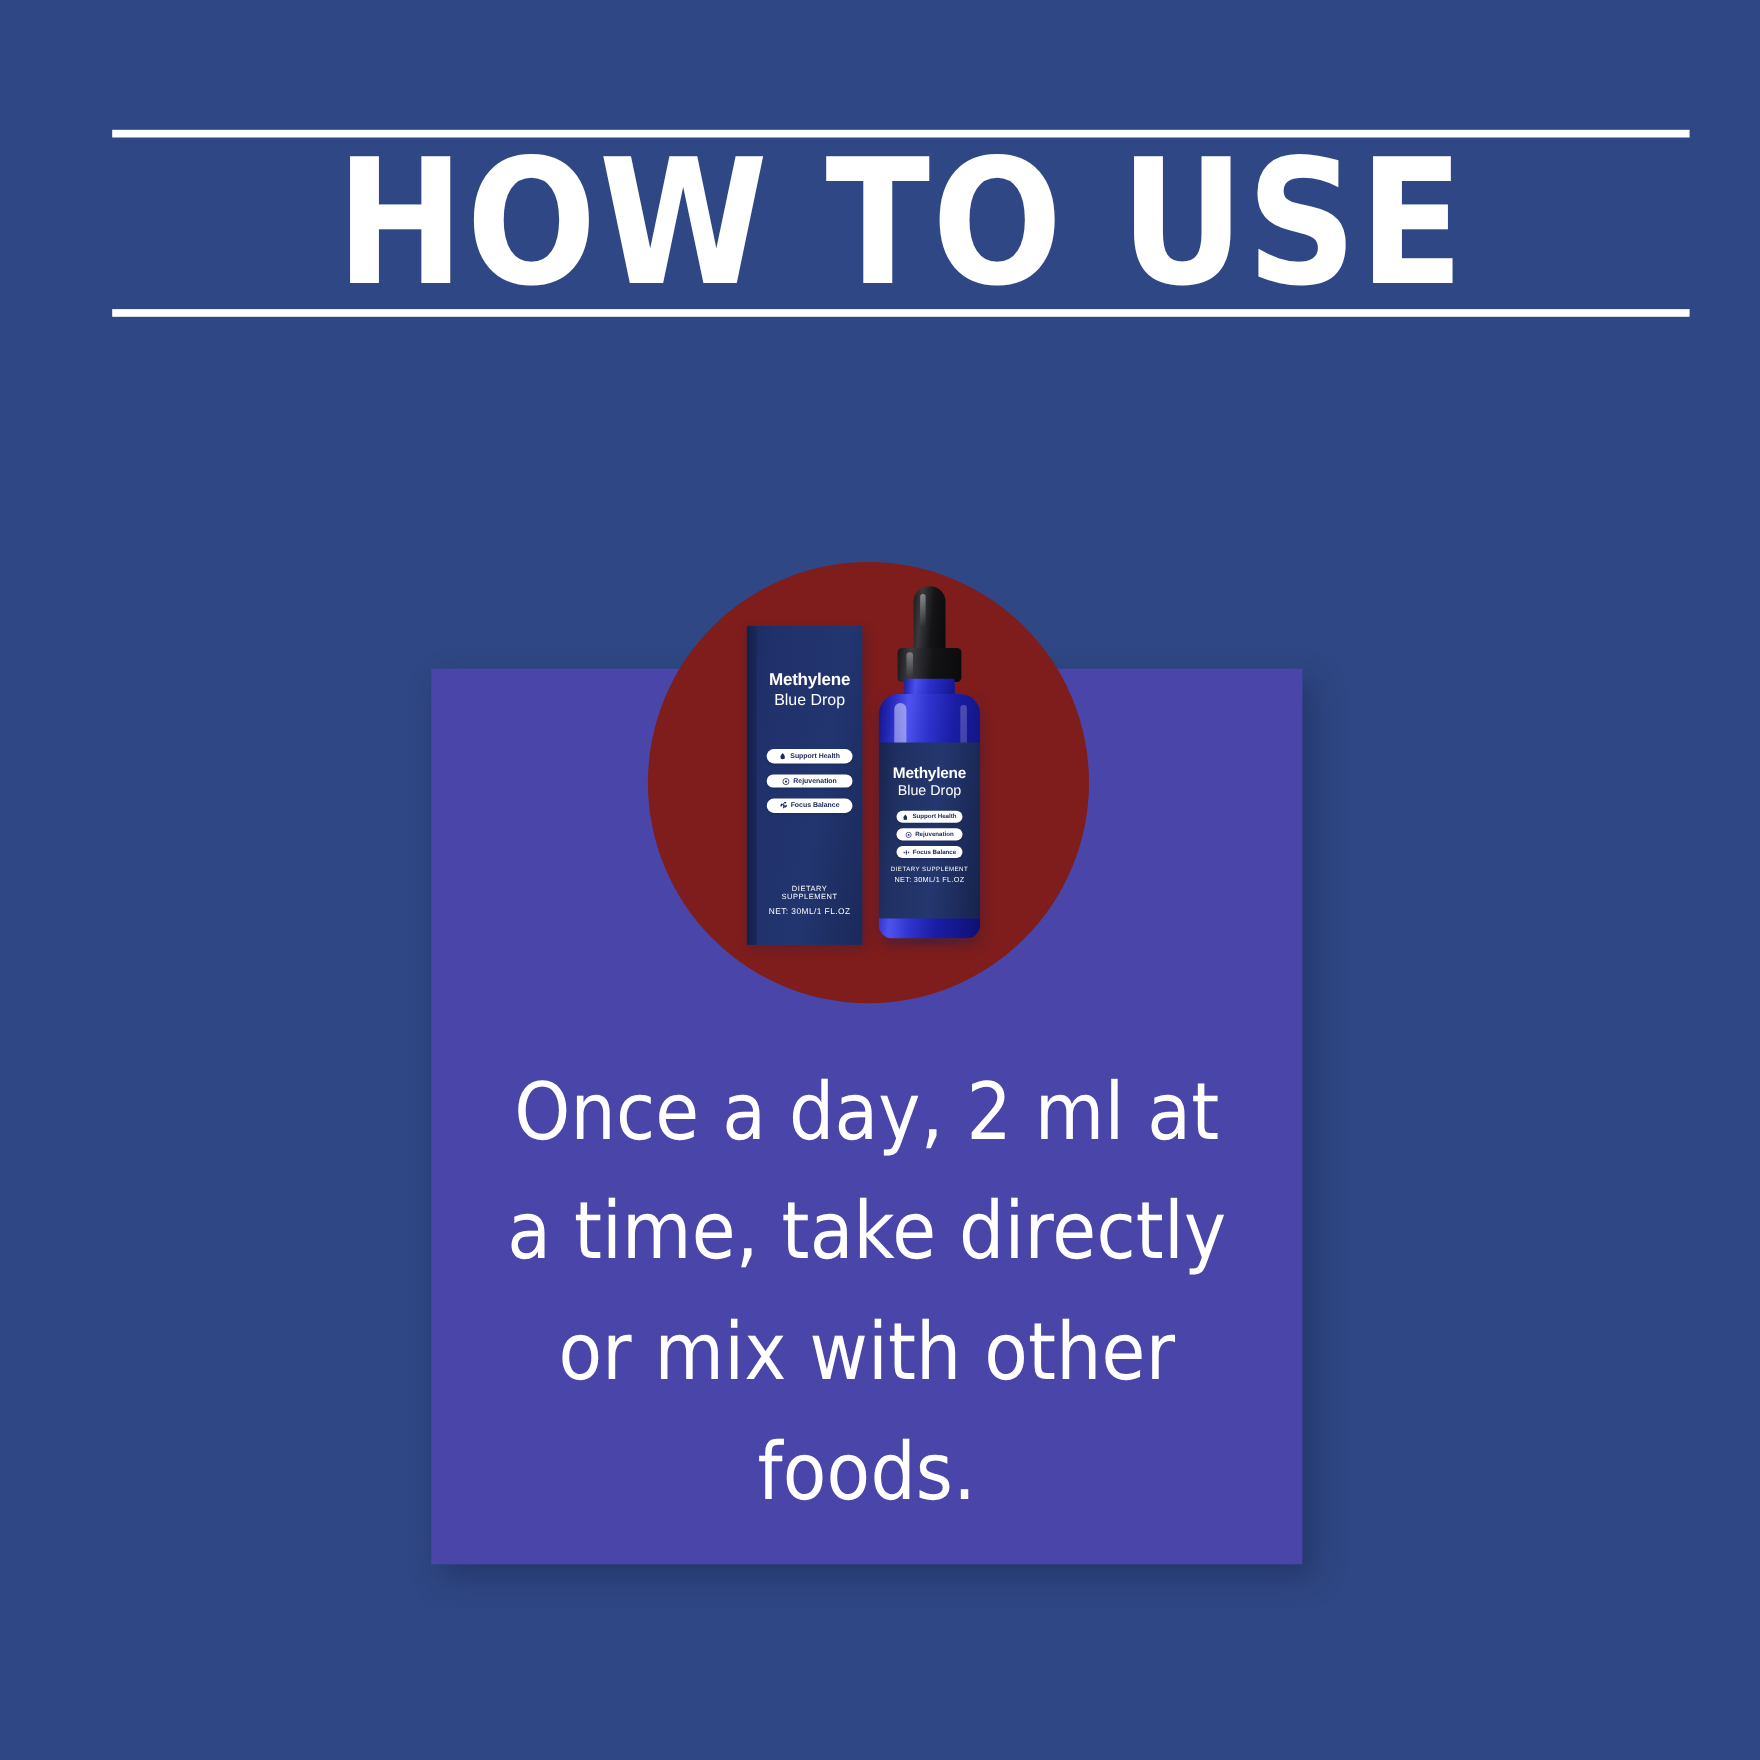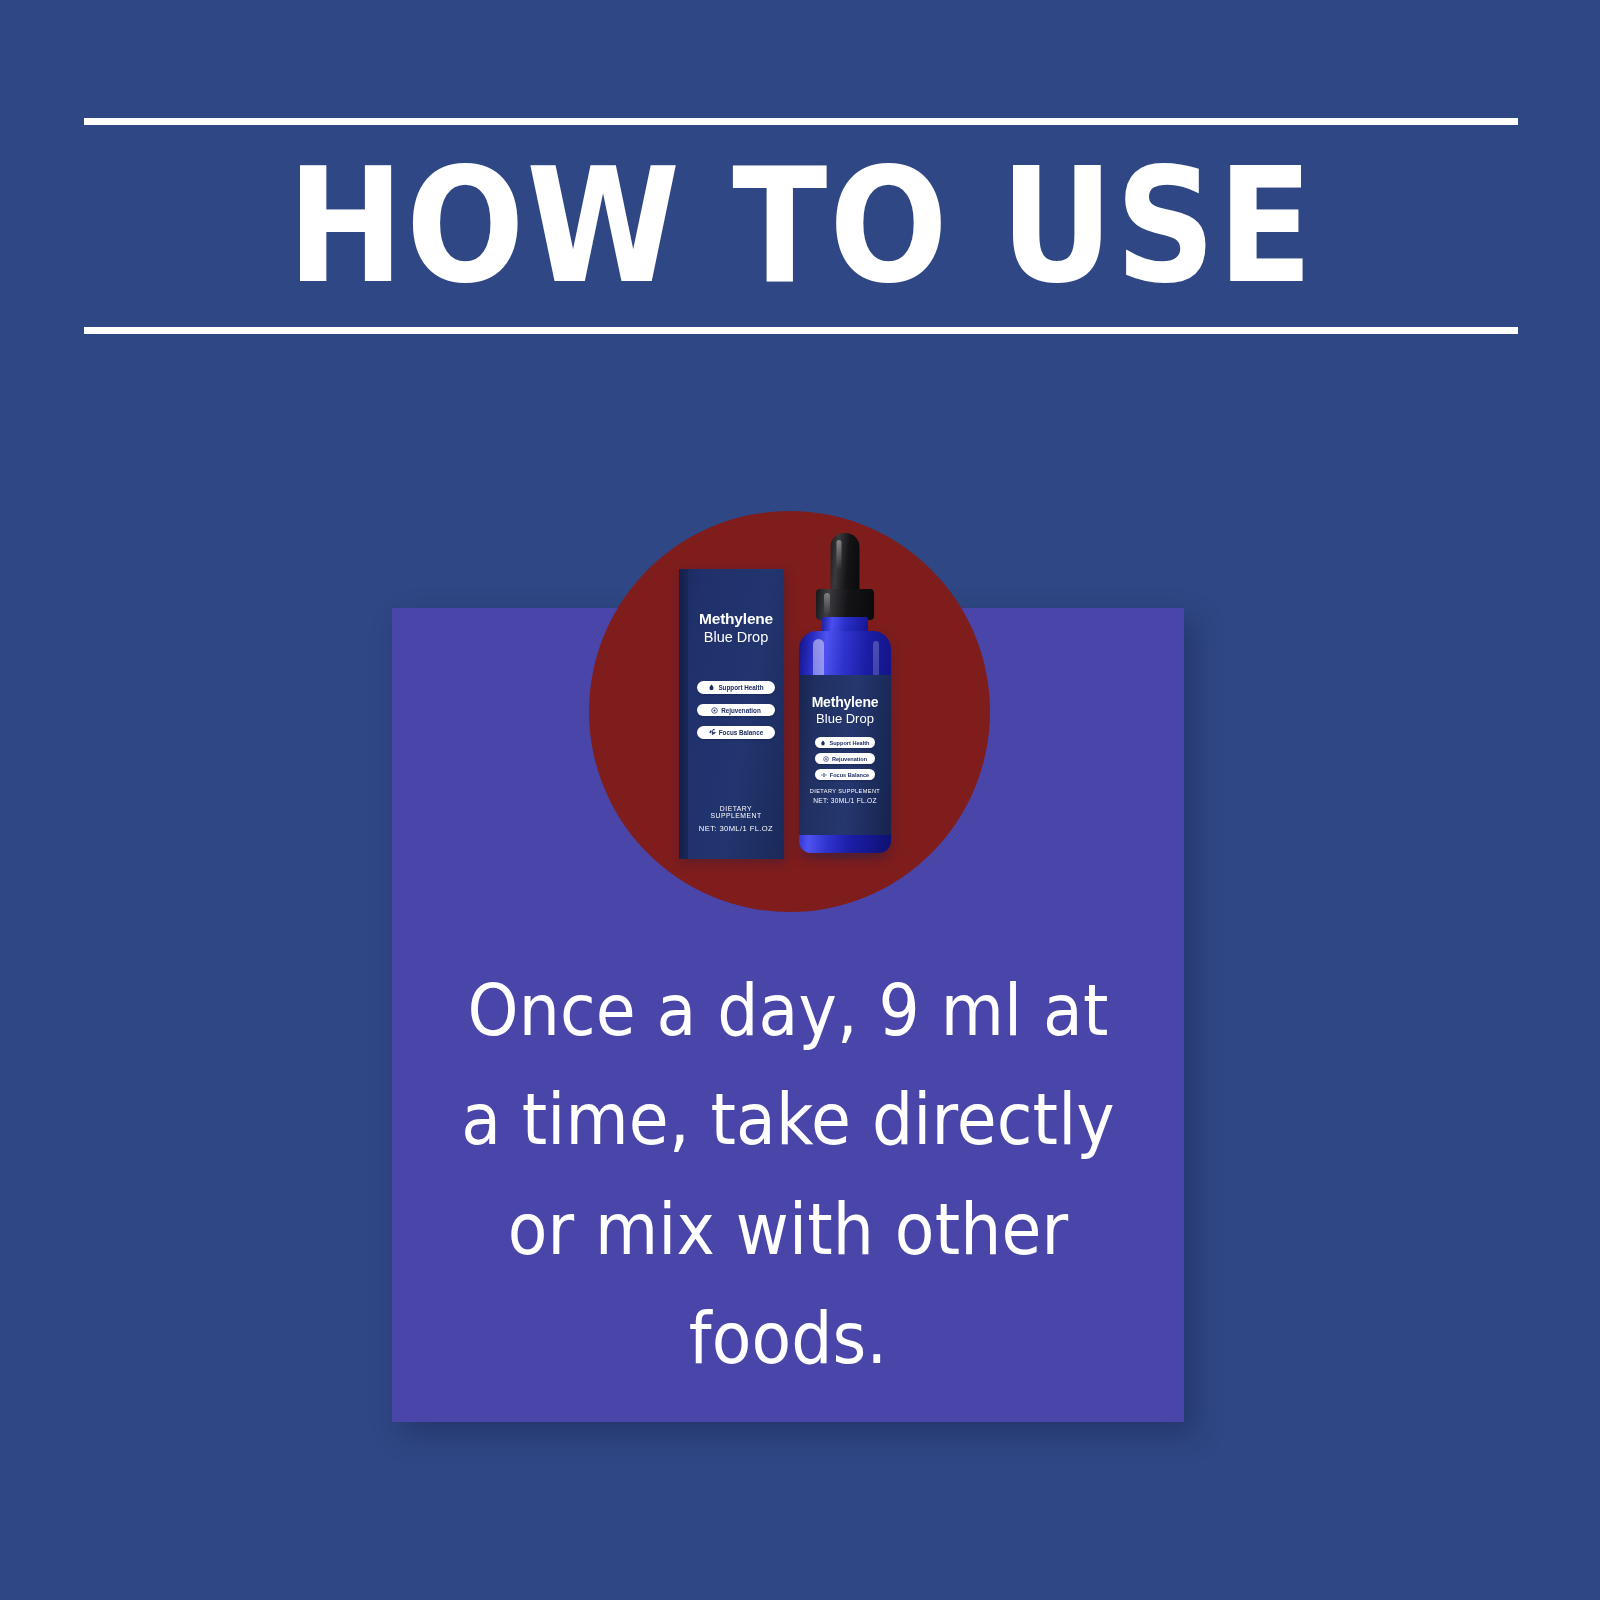--- a/index.html
+++ b/index.html
@@ -12,24 +12,24 @@
     height: 1600px;
     position: relative;
     overflow: hidden;
     font-family: "Liberation Sans", sans-serif;
     -webkit-font-smoothing: antialiased;
   }
 
   
   #header {
     position: absolute;
-    left: 84px;
+    left: 102px;
     top: 118px;
     width: 1434px;
-    height: 216px;
+    height: 170px;
   }
   .rule {
     position: absolute;
     left: 0;
     width: 100%;
     height: 7px;
     background: #ffffff;
   }
   .rule.top  { top: 0; }
   .rule.bot  { bottom: 0; }
@@ -322,21 +322,21 @@
 </head>
 <body>
 
 <div id="header">
   <div class="rule top"></div>
   <div id="page-title">HOW TO USE</div>
   <div class="rule bot"></div>
 </div>
 
 <div id="content-panel">
-  <div id="instruction-text">Once a day, 9 ml at a time, take directly or mix with other foods.</div>
+  <div id="instruction-text">Once a day, 2 ml at a time, take directly or mix with other foods.</div>
 </div>
 
 <div id="product-circle">
   <div id="product-stage">
 
     <div id="product-box">
       <div class="box-inner">
         <div class="brand-block">
           <div id="box-brand-line1">Methylene</div>
           <div id="box-brand-line2">Blue Drop</div>

